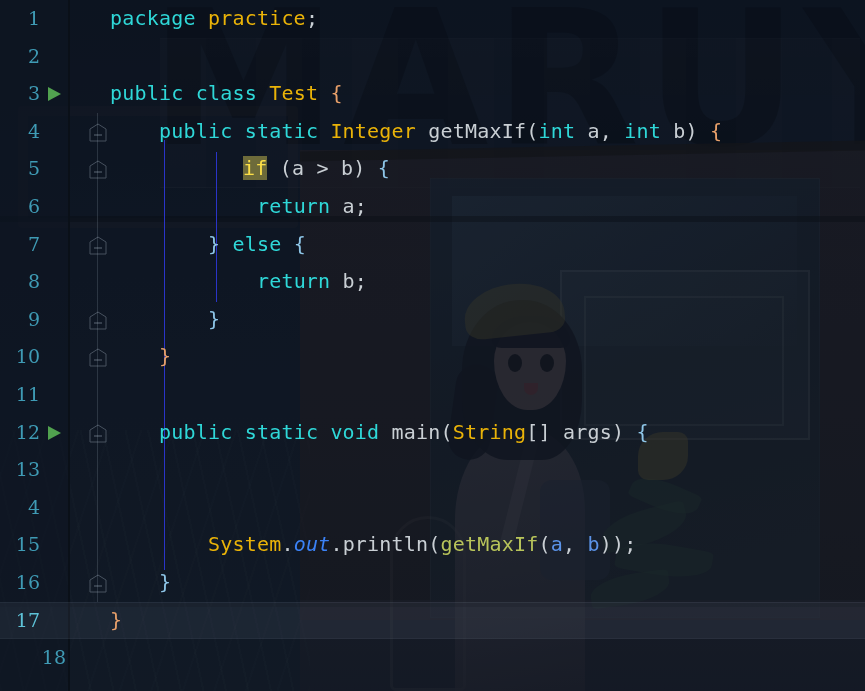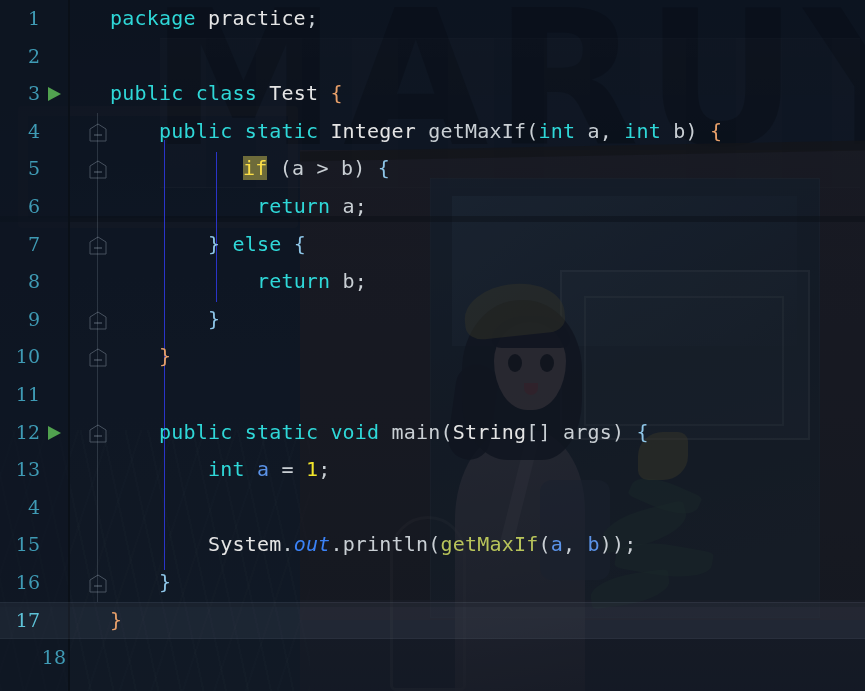--- a/index.html
+++ b/index.html
@@ -301,21 +301,21 @@
 
   
   .guide {
     position: absolute;
     width: 1px;
     background: #2a34c8;
   }
 
   
   .kw     { color: #2fd8d8; }
-  .type   { color: #e5e5e5; text-align: right; }
+  .type   { color: #eab308; text-align: right; }
   .ident  { color: #c9cfd4; }
   .method { color: #b8c45a; }
   .var    { color: #5b93e8; }
   .num    { color: #f2e52b; }
   .punct  { color: #c9cfd4; }
   .brace  { color: #e8a06a; }
   .bracep { color: #8ec6e8; }
   .stat   { color: #3b82f6; font-style: italic; }
   .sel    { background: #6d6b3a; color: #fde047; margin-left: 35px; }
 </style>
@@ -464,21 +464,20 @@
           <svg width="18" height="19" viewBox="0 0 18 19">
   <path d="M1 6 L9 1 L17 6 L17 18 L1 18 Z" fill="none" stroke="#c8d7e6" stroke-width="1"></path>
   <line x1="5" y1="12" x2="13" y2="12" stroke="#c8d7e6" stroke-width="1.4"></line>
 </svg>
         </span>
         <span class="code">    <span class="kw">public</span> <span class="kw">static</span> <span class="kw">void</span> <span class="ident">main</span><span class="punct">(</span><span class="type">String</span><span class="punct">[</span><span class="punct">]</span> <span class="ident">args</span><span class="punct">)</span> <span class="bracep">{</span></span>
       </div>
       <div class="row" style="top: 451.2px;">
         <span class="lineno">13</span>
         <span class="fold-spine"></span>
-        <span class="code">        <span class="kw">int</span> <span class="var">a</span> <span class="punct">=</span> <span class="num">1</span><span class="punct">;</span></span>
       </div>
       <div class="row" style="top: 488.8px;">
         <span class="lineno">4</span>
         <span class="fold-spine"></span>
       </div>
       <div class="row" style="top: 526.4px;">
         <span class="lineno">15</span>
         <span class="fold-spine"></span>
         <span class="code">        <span class="type">System</span><span class="punct">.</span><span class="stat">out</span><span class="punct">.</span><span class="ident">println</span><span class="punct">(</span><span class="method">getMaxIf</span><span class="punct">(</span><span class="var">a</span><span class="punct">,</span> <span class="var">b</span><span class="punct">)</span><span class="punct">)</span><span class="punct">;</span></span>
       </div>

